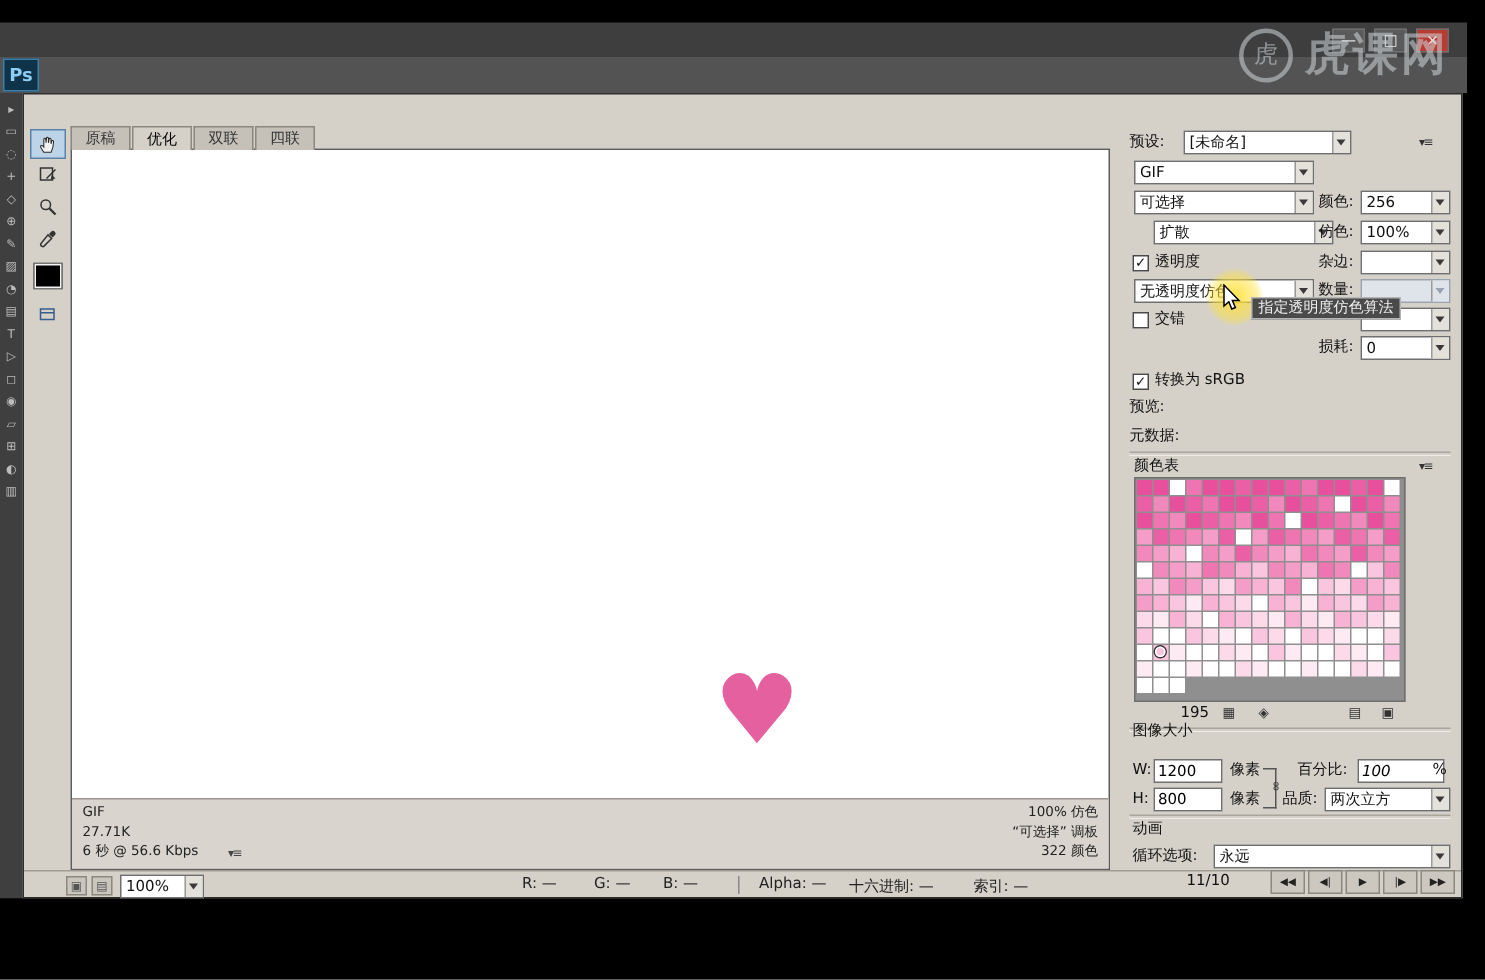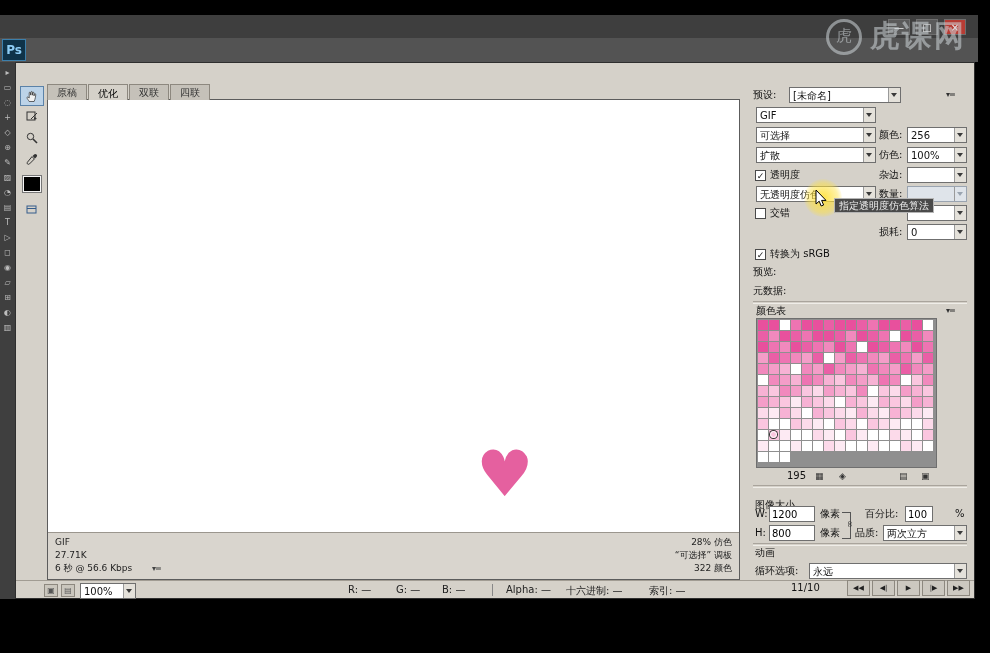--- a/index.html
+++ b/index.html
@@ -161,21 +161,21 @@
   <div id="preview">
     <span id="heart" style="color: rgb(229, 96, 159);">♥</span>
     <div id="info-strip">
       <div id="info-left">
           <div>GIF</div>
           <div>27.71K</div>
           <div>6 秒 @ 56.6 Kbps</div>
         </div>
       <span id="pm-icon">▾≡</span>
       <div id="info-right">
-          <div>28% 仿色</div>
+          <div>100% 仿色</div>
           <div>“可选择” 调板</div>
           <div>322 颜色</div>
         </div>
     </div>
   </div>
 
   <div id="statusbar">
     <span class="sb-icon" style="left:28px">▣</span>
     <span class="sb-icon" style="left:45px">▤</span>
     <div class="dd" style="left:64px;top:2px;width:56px">
@@ -209,21 +209,21 @@
     <div class="dd" style="left:7px;top:42px;width:120px">
       <span class="ddv">可选择</span>
         <span class="ddb"></span>
     </div>
     <span class="lbl" style="left:130px;top:42px">颜色:</span>
     <div class="dd" style="left:158px;top:42px;width:60px">
       <span class="ddv">256</span>
         <span class="ddb"></span>
     </div>
 
-    <div class="dd" style="left:7px;top:62px;width:120px">
+    <div class="dd" style="left:20px;top:62px;width:120px">
       <span class="ddv">扩散</span>
         <span class="ddb"></span>
     </div>
     <span class="lbl" style="left:130px;top:62px">仿色:</span>
     <div class="dd" style="left:158px;top:62px;width:60px">
       <span class="ddv">100%</span>
         <span class="ddb"></span>
     </div>
 
     <div class="cbrow" style="left:6px;top:82px">
@@ -472,26 +472,26 @@
       </div>
     <span class="lbl" style="left:38px;top:383px">195</span>
     <div id="ct-icons">
         <span class="ct-icon" style="left: 66px;">▦</span>
         <span class="ct-icon" style="left: 90px;">◈</span>
         <span class="ct-icon" style="left: 150px;">▤</span>
         <span class="ct-icon" style="left: 172px;">▣</span>
       </div>
 
     <div class="sep" style="top:400px"></div>
-    <span class="sect" style="left:6px;top:413px">图像大小</span>
+    <span class="sect" style="left:6px;top:396px">图像大小</span>
     <span class="lbl" style="left:6px;top:421px">W:</span>
     <input class="inp" style="left: 20px; top: 421px; width: 46px;" value="1200">
     <span class="lbl" style="left:71px;top:421px">像素</span>
     <span class="lbl" style="left:116px;top:421px">百分比:</span>
-    <input class="inp" style="left: 156px; top: 421px; width: 28px;" value="100">
+    <input class="inp" style="left: 156px; top: 421px; width: 58px; font-style: italic;" value="100">
     <span class="lbl" style="left:206px;top:421px">%</span>
     <span class="lbl" style="left:6px;top:440px">H:</span>
     <input class="inp" style="left: 20px; top: 440px; width: 46px;" value="800">
     <span class="lbl" style="left:71px;top:440px">像素</span>
     <span class="lbl" style="left:106px;top:440px">品质:</span>
     <div class="dd" style="left:134px;top:440px;width:84px">
       <span class="ddv">两次立方</span>
         <span class="ddb"></span>
     </div>
     <div id="chain-bracket"></div>

